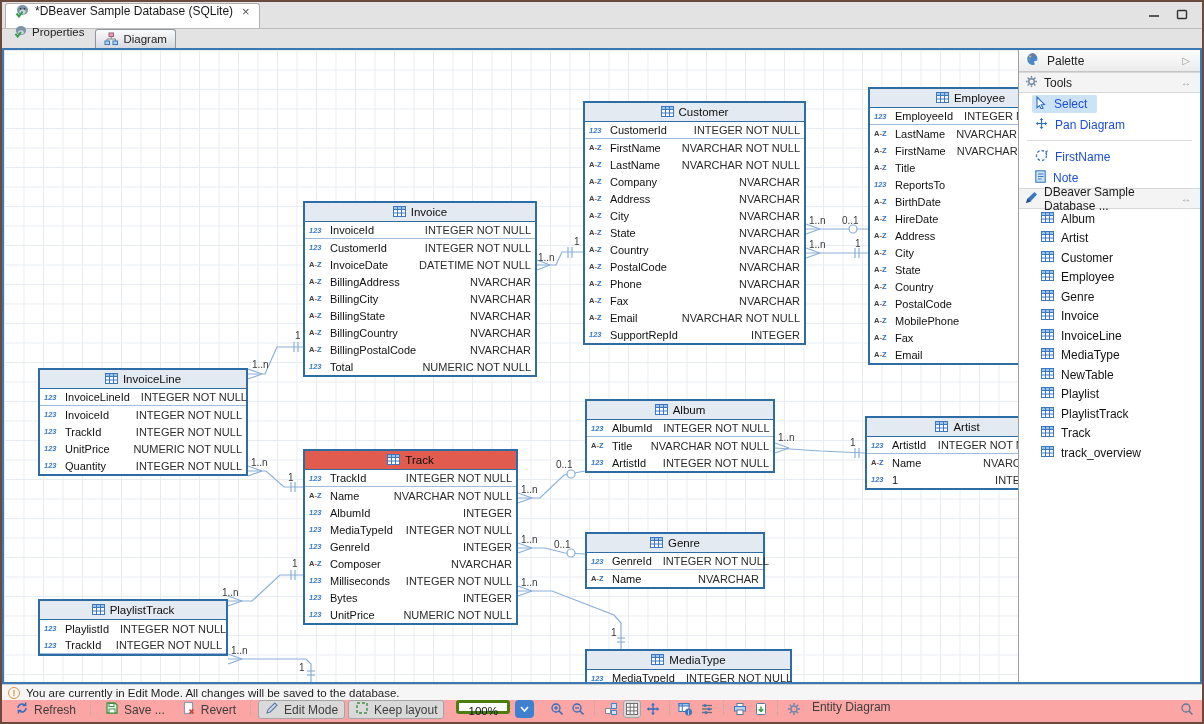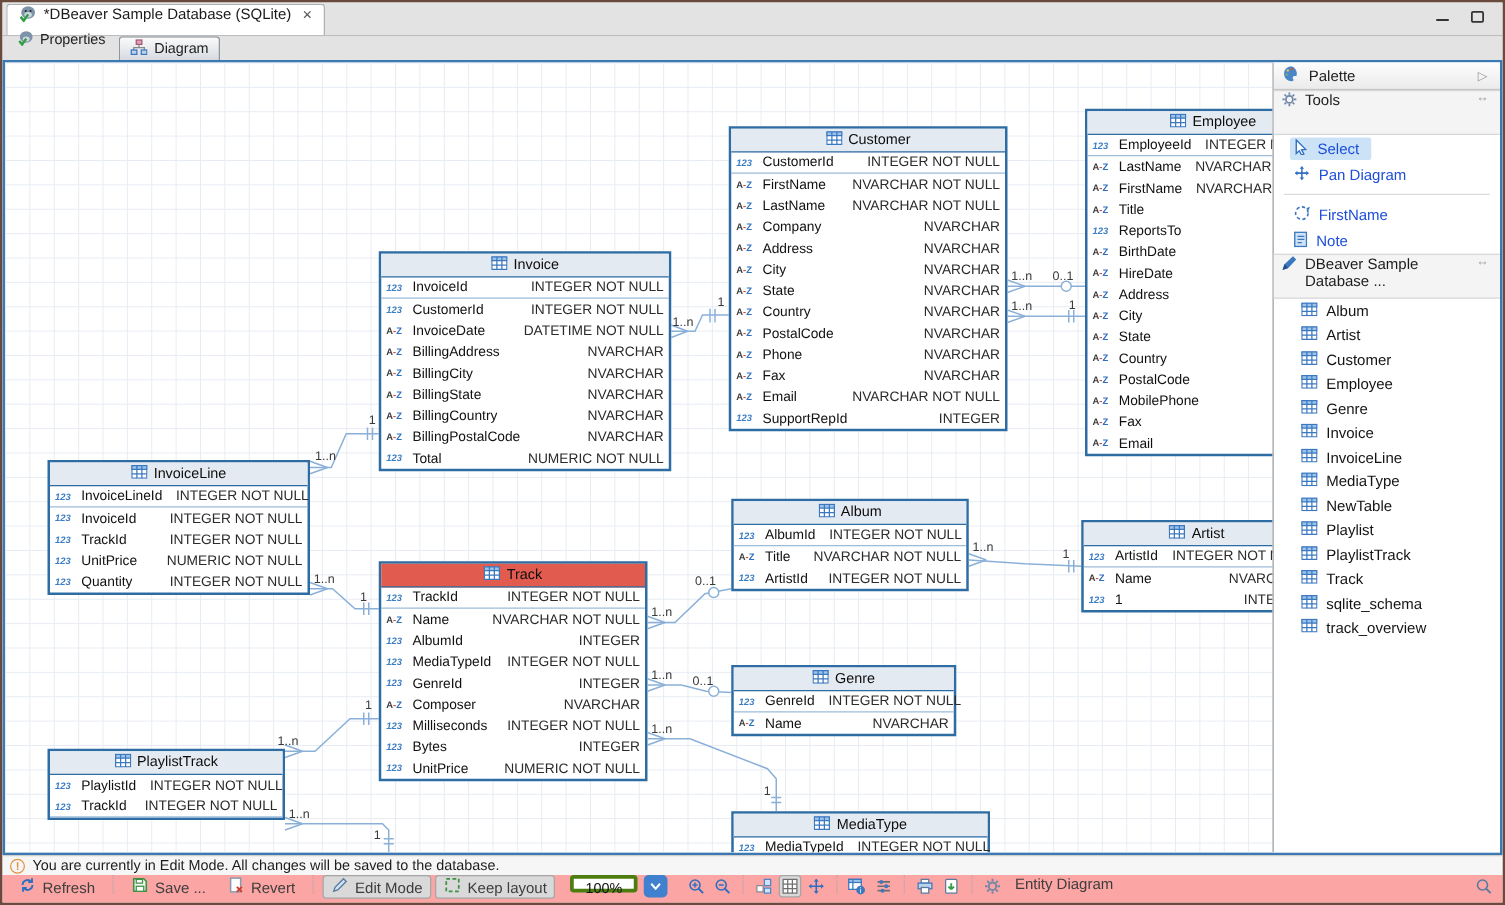--- a/index.html
+++ b/index.html
@@ -29,21 +29,21 @@
   .ic.num{color:#3c7dc4;font-style:italic}
   .ic.az{color:#3d3d3d}
   .ic.az b{color:#2e6fc0;font-weight:700}
   .ic.az i{color:#c8503f;font-style:normal}
   .cn{color:#101010}
   .cn.b{font-weight:400}
   .ct{margin-left:auto;color:#2b2b2b;padding-left:8px}
   
   #palette{position:absolute;top:0;right:0;bottom:0;width:182px;background:#fff;border-left:1px solid #9aa0a6;font-size:12px;z-index:6}
   .phead{height:22px;display:flex;align-items:center;gap:7px;padding:0 7px;background:linear-gradient(#fdfdfd,#ebebeb);border-bottom:1px solid #c6c6c6;color:#222}
-  .psec{height:36px;display:flex;gap:6px;padding:0 6px;background:#f4f4f4;border-bottom:1px solid #d8d8d8;border-top:1px solid #d8d8d8;color:#1c1c1c}
+  .psec{height:21px;display:flex;align-items:center;gap:6px;padding:0 6px;background:#f4f4f4;border-bottom:1px solid #d8d8d8;border-top:1px solid #d8d8d8;color:#1c1c1c}
   .spin{margin-left:auto;color:#999;font-size:10px;padding-right:3px}
   .pitem{height:21px;display:flex;align-items:center;padding-left:13px;color:#1d4ed8}
   .pitem .hl{display:flex;align-items:center;gap:7px;padding:1px 10px 1px 3px;border-radius:2px}
   .pitem.selected .hl{background:#cbe2f7}
   .pdivider{height:1px;background:#dcdcdc;margin:5px 8px}
   .ptable{height:19.5px;display:flex;align-items:center;gap:7px;padding-left:22px;color:#141414}
   
   #statusbar{height:16px;background:#f6f6f6;border-top:1px solid #cfcfcf;display:flex;align-items:center;gap:6px;padding:0 6px;font-size:11.5px;color:#1d1d1d}
   .warn{width:12px;height:12px;border:1.5px solid #e2923c;border-radius:50%;color:#e2923c;font-size:9px;font-weight:700;display:flex;align-items:center;justify-content:center;flex:none}
   
@@ -814,30 +814,20 @@
      <span>Track</span>
    </div>
           <div class="ptable">
      <span><svg width="13" height="11">
                 <rect x="0.5" y="0.5" width="12" height="10" fill="#fff" stroke="#3b78c0"></rect>
                 <rect x="0.5" y="0.5" width="12" height="3" fill="#9cc3e8" stroke="#3b78c0"></rect>
                 <line x1="4.5" y1="0.5" x2="4.5" y2="10.5" stroke="#3b78c0"></line>
                 <line x1="8.5" y1="0.5" x2="8.5" y2="10.5" stroke="#3b78c0"></line>
                 <line x1="0.5" y1="7" x2="12.5" y2="7" stroke="#3b78c0"></line>
               </svg></span>
-     <span>sqlite_schema</span>
-   </div>
-          <div class="ptable">
-     <span><svg width="13" height="11">
-                <rect x="0.5" y="0.5" width="12" height="10" fill="#fff" stroke="#3b78c0"></rect>
-                <rect x="0.5" y="0.5" width="12" height="3" fill="#9cc3e8" stroke="#3b78c0"></rect>
-                <line x1="4.5" y1="0.5" x2="4.5" y2="10.5" stroke="#3b78c0"></line>
-                <line x1="8.5" y1="0.5" x2="8.5" y2="10.5" stroke="#3b78c0"></line>
-                <line x1="0.5" y1="7" x2="12.5" y2="7" stroke="#3b78c0"></line>
-              </svg></span>
      <span>track_overview</span>
    </div>
         </div>
     </div>
   </div>
 
   <div id="statusbar">
     <span class="warn">!</span>
     <span>You are currently in Edit Mode. All changes will be saved to the database.</span>
   </div>

